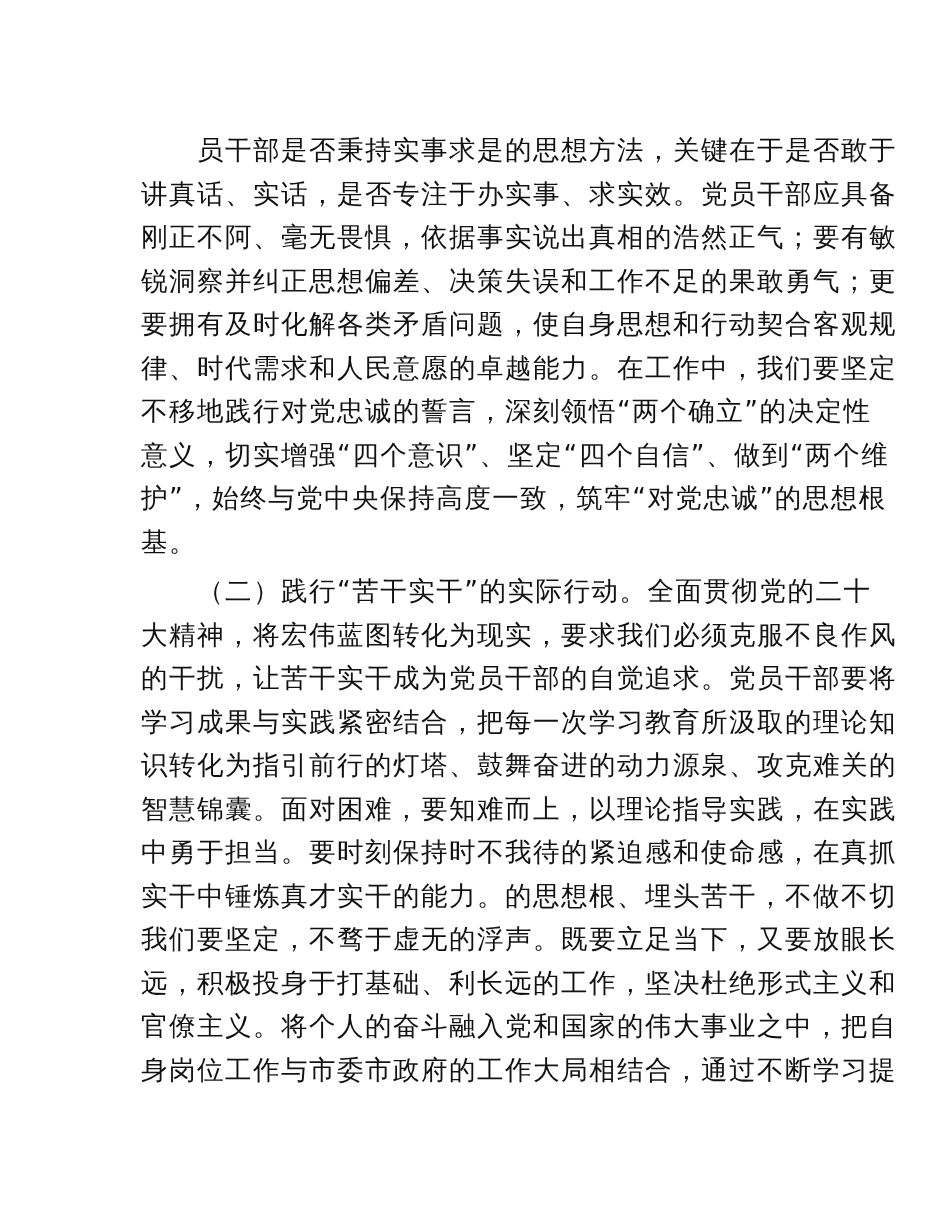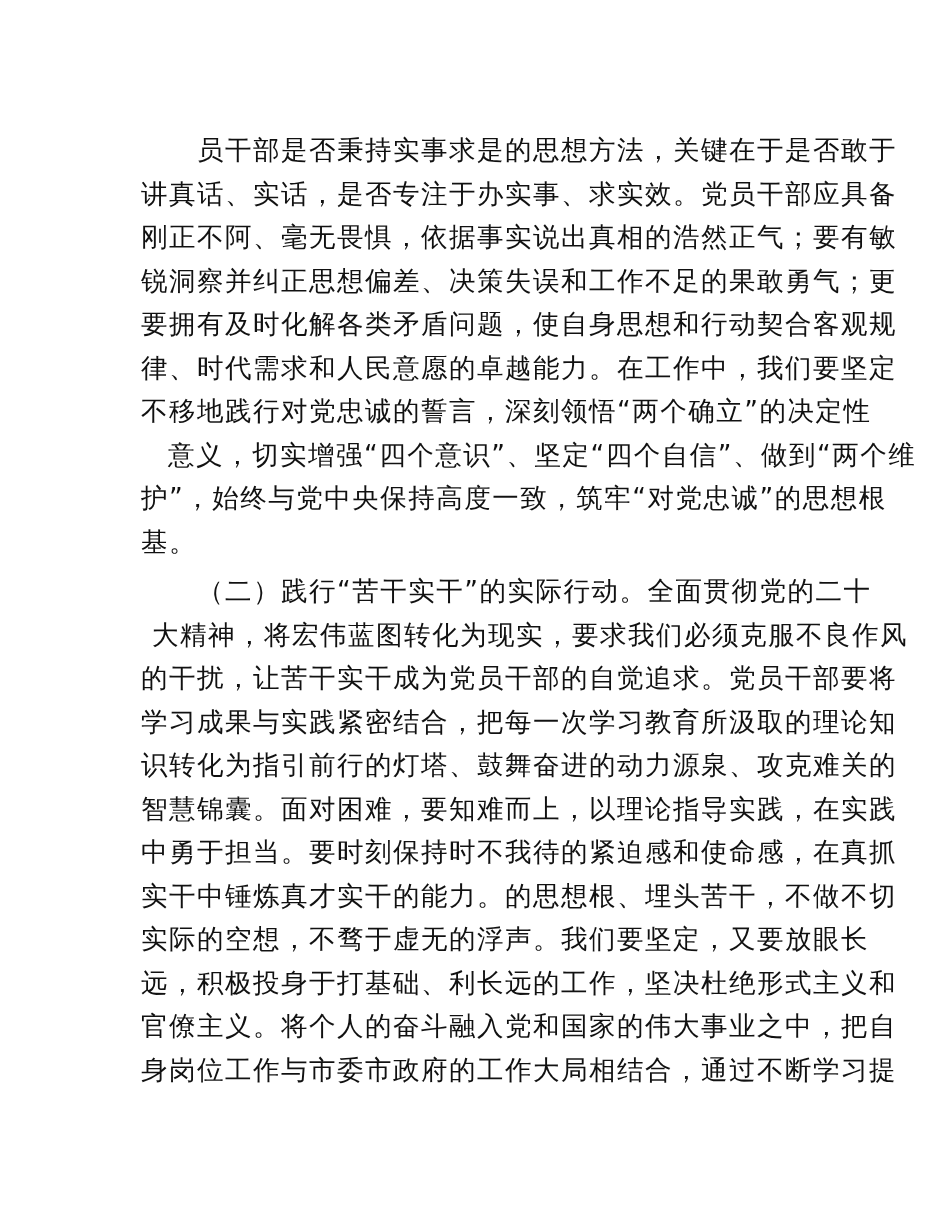--- a/index.html
+++ b/index.html
@@ -44,32 +44,32 @@
 
 <div class="page">
   <div class="text-block" style="top:128px;">
     <div class="line" style="top:0px;">　　员干部是否秉持实事求是的思想方法，关键在于是否敢于</div>
     <div class="line" style="top:43.5px;">讲真话、实话，是否专注于办实事、求实效。党员干部应具备</div>
     <div class="line" style="top:87px;">刚正不阿、毫无畏惧，依据事实说出真相的浩然正气；要有敏</div>
     <div class="line" style="top:130.5px;">锐洞察并纠正思想偏差、决策失误和工作不足的果敢勇气；更</div>
     <div class="line" style="top:174px;">要拥有及时化解各类矛盾问题，使自身思想和行动契合客观规</div>
     <div class="line" style="top:217.5px;">律、时代需求和人民意愿的卓越能力。在工作中，我们要坚定</div>
     <div class="line" style="top:261px;">不移地践行对党忠诚的誓言，深刻领悟“两个确立”的决定性</div>
-    <div class="line" style="top:304.5px;margin-left:27px;">意义，切实增强“四个意识”、坚定“四个自信”、做到“两个维</div>
+    <div class="line" style="top:304.5px;">意义，切实增强“四个意识”、坚定“四个自信”、做到“两个维</div>
     <div class="line" style="top:348px;">护”，始终与党中央保持高度一致，筑牢“对党忠诚”的思想根</div>
     <div class="line" style="top:391.5px;">基。</div>
   </div>
 
   <div class="text-block" style="top:569px;">
     <div class="line" style="top:0px;">　　（二）践行“苦干实干”的实际行动。全面贯彻党的二十</div>
-    <div class="line" style="top:43.5px;margin-left:11px;">大精神，将宏伟蓝图转化为现实，要求我们必须克服不良作风</div>
+    <div class="line" style="top:43.5px;">大精神，将宏伟蓝图转化为现实，要求我们必须克服不良作风</div>
     <div class="line" style="top:87px;">的干扰，让苦干实干成为党员干部的自觉追求。党员干部要将</div>
     <div class="line" style="top:130.5px;">学习成果与实践紧密结合，把每一次学习教育所汲取的理论知</div>
     <div class="line" style="top:174px;">识转化为指引前行的灯塔、鼓舞奋进的动力源泉、攻克难关的</div>
     <div class="line" style="top:217.5px;">智慧锦囊。面对困难，要知难而上，以理论指导实践，在实践</div>
     <div class="line" style="top:261px;">中勇于担当。要时刻保持时不我待的紧迫感和使命感，在真抓</div>
     <div class="line" style="top:304.5px;">实干中锤炼真才实干的能力。的思想根、埋头苦干，不做不切</div>
-    <div class="line" style="top:348px;">实际的空想，不骛于虚无的浮声。我们要坚定，又要放眼长</div>
+    <div class="line" style="top:348px;">我们要坚定，不骛于虚无的浮声。既要立足当下，又要放眼长</div>
     <div class="line" style="top:391.5px;">远，积极投身于打基础、利长远的工作，坚决杜绝形式主义和</div>
     <div class="line" style="top:435px;">官僚主义。将个人的奋斗融入党和国家的伟大事业之中，把自</div>
     <div class="line" style="top:478.5px;text-align:right;">身岗位工作与市委市政府的工作大局相结合，通过不断学习提</div>
   </div>
 </div>
 
 </body></html>

